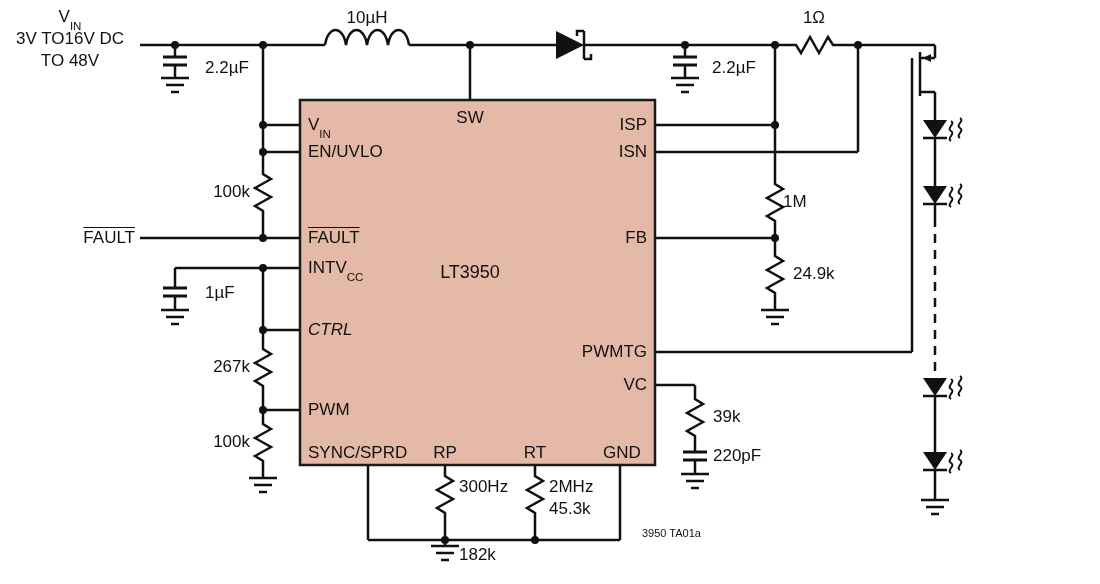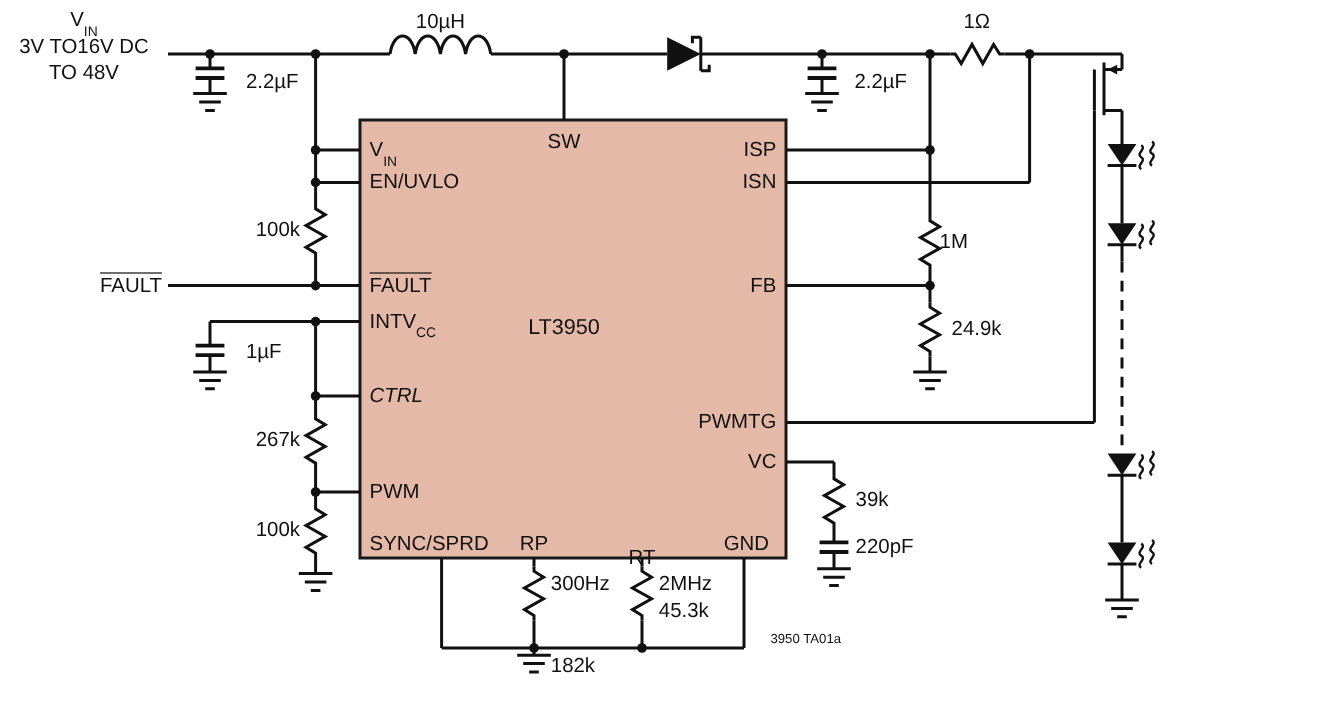--- a/index.html
+++ b/index.html
@@ -204,20 +204,20 @@
   <div class="lbl" style="left:308px; top:320px;font-style:italic;">CTRL</div>
   <div class="lbl" style="left:308px; top:400px;">PWM</div>
   <div class="lbl" style="left:308px; top:443px;">SYNC/SPRD</div>
   <div class="lbl c" style="left:445px; top:108px; width:50px;">SW</div>
   <div class="lbl r" style="left:557px; top:115px; width:90px;">ISP</div>
   <div class="lbl r" style="left:557px; top:142px; width:90px;">ISN</div>
   <div class="lbl r" style="left:557px; top:228px; width:90px;">FB</div>
   <div class="lbl r" style="left:557px; top:342px; width:90px;">PWMTG</div>
   <div class="lbl r" style="left:557px; top:375px; width:90px;">VC</div>
   <div class="lbl c" style="left:427px; top:443px; width:36px;">RP</div>
-  <div class="lbl c" style="left:517px; top:443px; width:36px;margin-top:12px;">RT</div>
+  <div class="lbl c" style="left:517px; top:443px; width:36px;">RT</div>
   <div class="lbl c" style="left:598px; top:443px; width:48px;">GND</div>
   <div class="lbl big c" style="left:415px; top:262px; width:110px;">LT3950</div>
 
 
   <div class="lbl small" style="left:642px; top:527px;">3950 TA01a</div>
 
 </div>
 
 </body></html>

